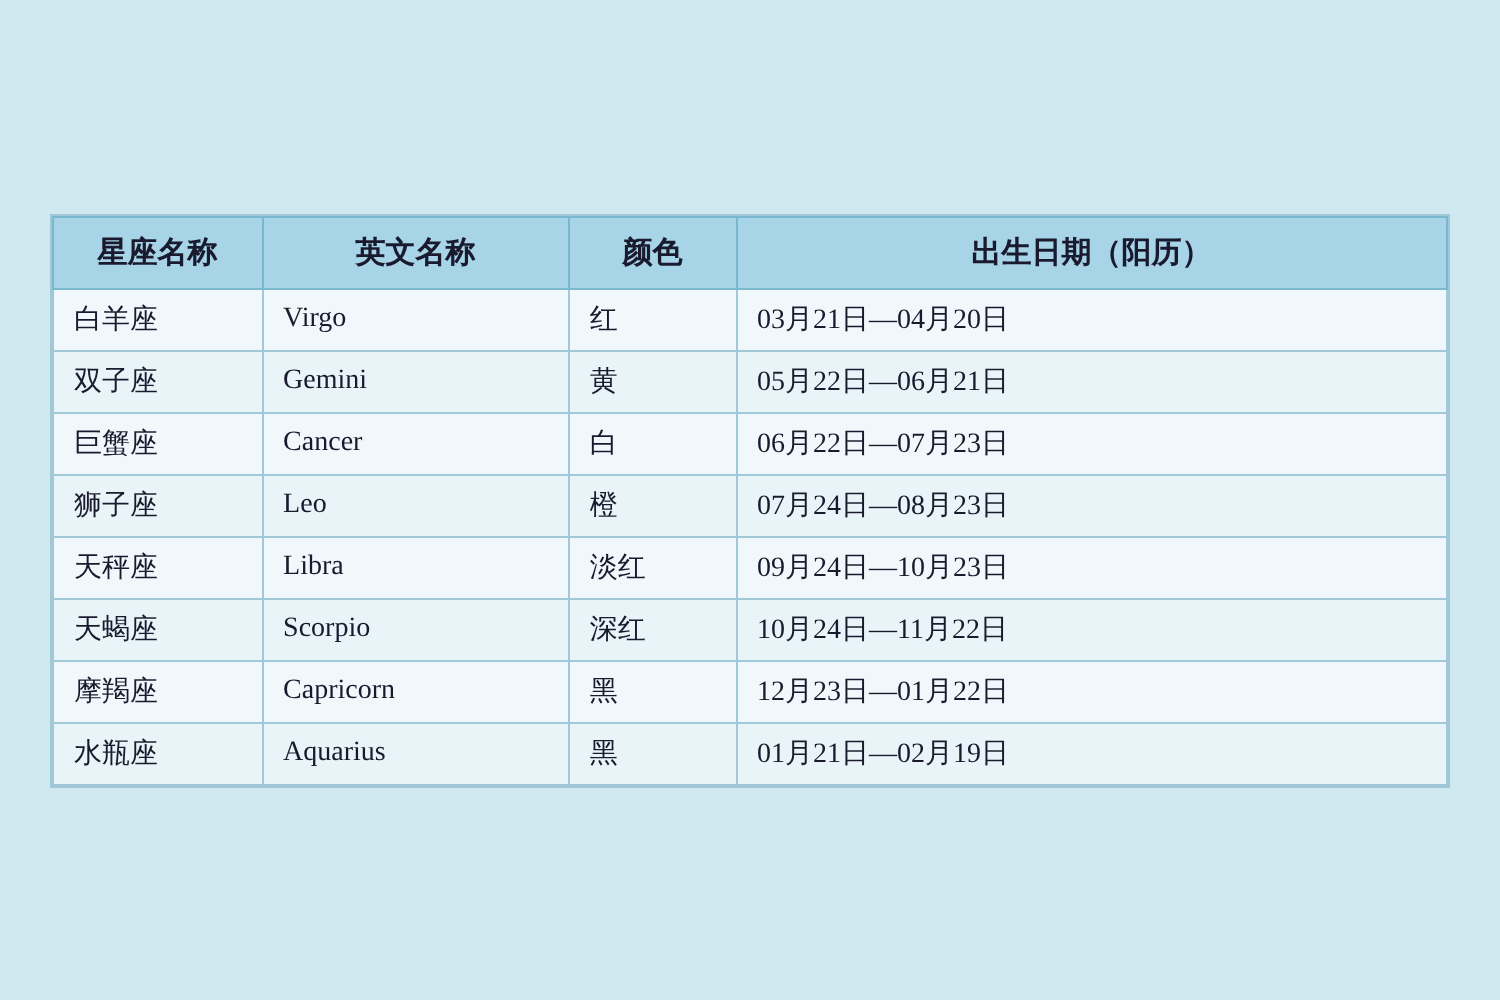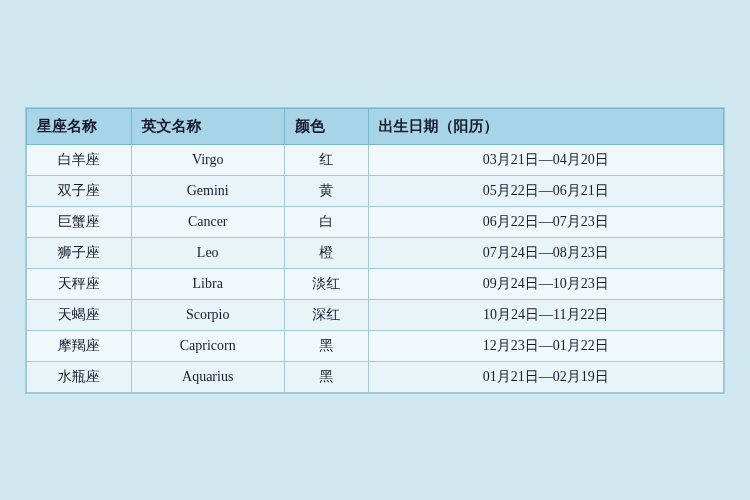--- a/index.html
+++ b/index.html
@@ -27,30 +27,29 @@
 
     table {
       width: 100%;
       border-collapse: collapse;
     }
 
     thead tr th {
       background-color: #a8d4e8;
       border: 1px solid #7ab8d0;
       padding: 8px 10px;
-      text-align: left;
+      text-align: center;
       font-size: 15px;
       font-weight: bold;
       color: #1a1a2e;
     }
 
     tbody tr td {
       border: 1px solid #a0c8d8;
       padding: 6px 10px;
-      text-align: center;
       font-size: 14px;
       color: #1a1a2e;
       background-color: #f0f8fc;
     }
 
     tbody tr:nth-child(even) td {
       background-color: #e8f4f8;
     }
 
     .col-chinese { width: 15%; }

